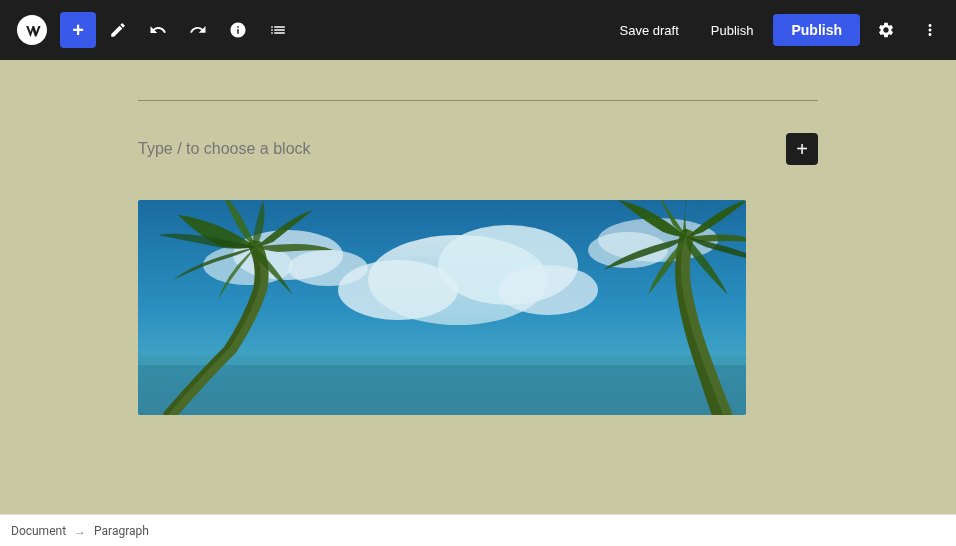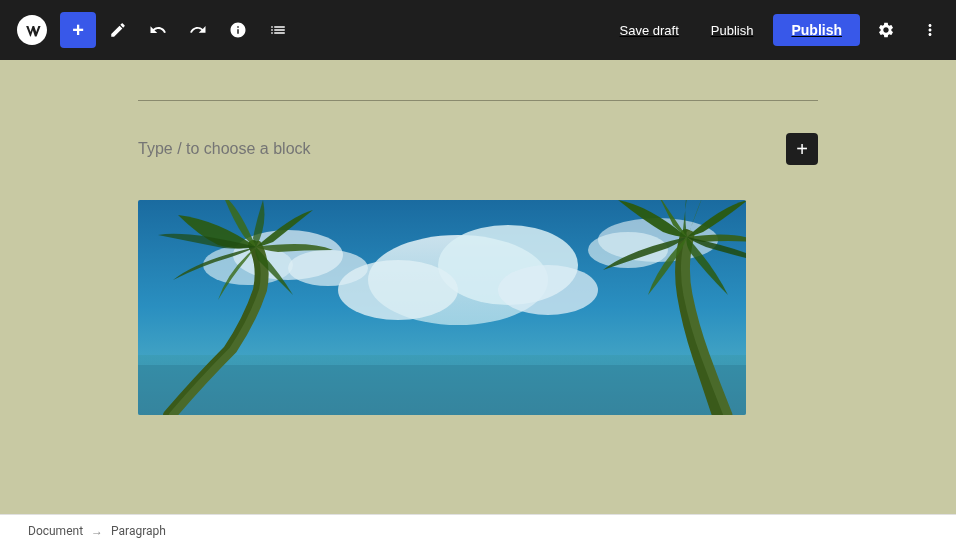--- a/index.html
+++ b/index.html
@@ -52,21 +52,20 @@
     .toolbar-btn.icon-btn {
       color: #fff;
     }
 
     .toolbar-spacer { flex: 1; }
 
     .toolbar-right {
       display: flex;
       align-items: center;
       gap: 8px;
-      text-decoration: underline;
     }
 
     .btn-save-draft, .btn-preview {
       background: transparent;
       border: none;
       color: #fff;
       cursor: pointer;
       padding: 6px 12px;
       border-radius: 4px;
       font-size: 13px;
@@ -175,21 +174,21 @@
       height: 100%;
     }
 
     
     .status-bar {
       height: 32px;
       background: #fff;
       border-top: 1px solid #e0e0e0;
       display: flex;
       align-items: center;
-      padding: 0 28px;
+      padding: 0 11px;
       gap: 8px;
       font-size: 12px;
       color: #333;
     }
 
     .status-bar-item {
       cursor: pointer;
       color: #555;
     }
 

